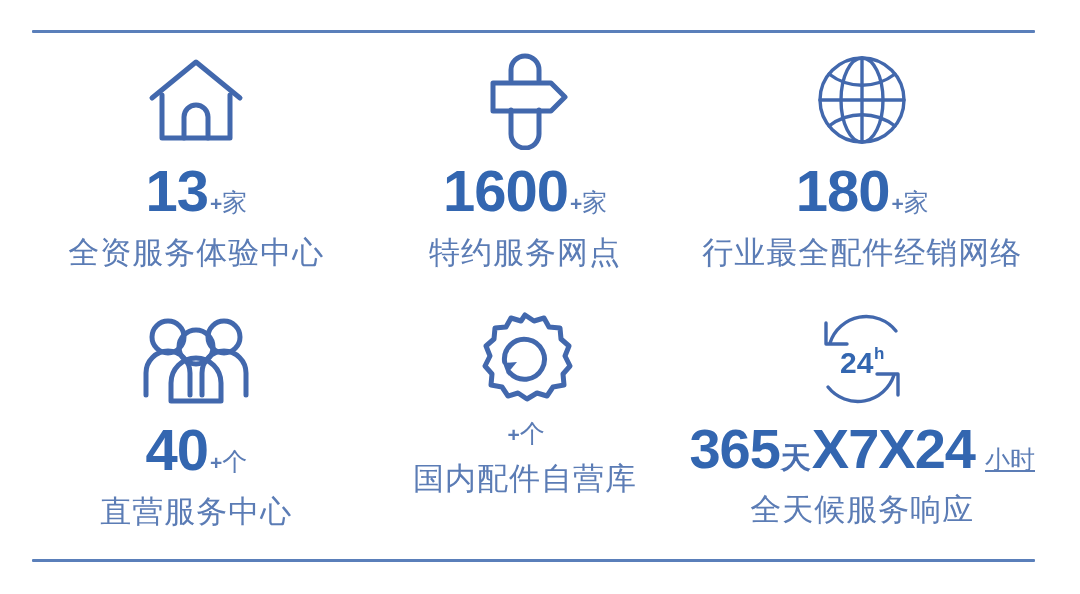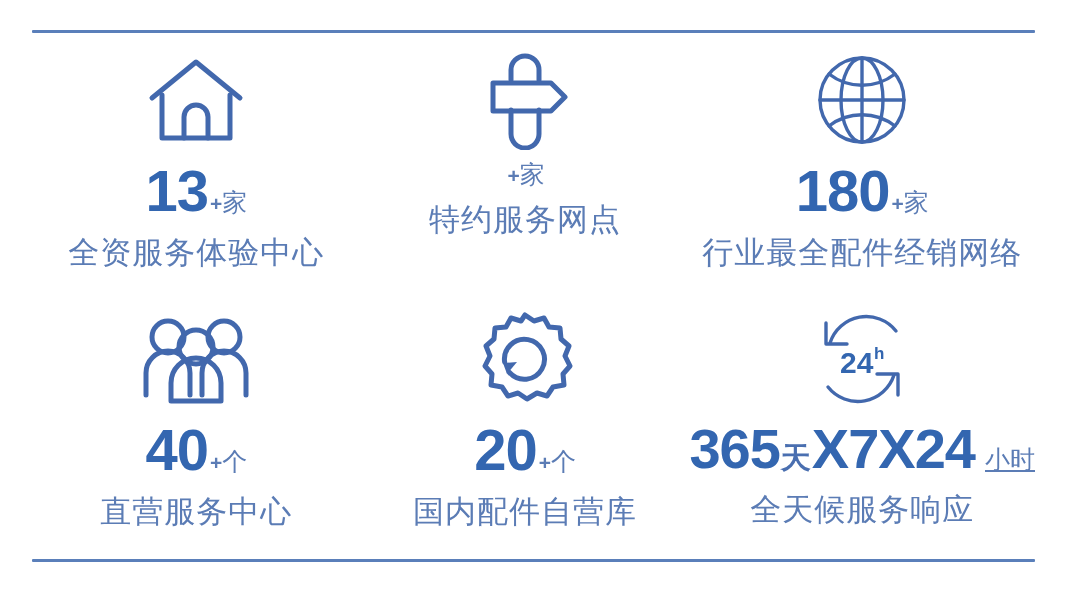--- a/index.html
+++ b/index.html
@@ -157,20 +157,21 @@
 
     <div class="cell">
       <div class="icon-wrap">
         <svg width="104" height="100" viewBox="0 0 104 100" aria-hidden="true">
           <path class="stroke" d="M38 30 L38 20 A14 14 0 0 1 66 20 L66 30"></path>
           <path class="stroke" d="M38 60 L38 84 A14 14 0 0 0 66 84 L66 60"></path>
           <path class="stroke" d="M20 33 L78 33 L92 47 L78 61 L20 61 Z"></path>
         </svg>
       </div>
       <div class="figure-line">
+        <span class="figure">1600</span>
         <span class="suffix"><span class="plus">+</span><span>家</span></span>
       </div>
       <div class="label">特约服务网点</div>
     </div>
 
     <div class="cell">
       <div class="icon-wrap">
         <svg width="100" height="100" viewBox="0 0 100 100" aria-hidden="true">
           <circle class="stroke-thin" cx="50" cy="50" r="42"></circle>
           <line class="stroke-thin" x1="8" y1="50" x2="92" y2="50"></line>
@@ -207,21 +208,20 @@
 
     <div class="cell r2">
       <div class="icon-wrap">
         <svg width="102" height="100" viewBox="0 0 102 100" aria-hidden="true">
           <path class="stroke" d="M51 6 L60 12 L70 9 L75 18 L86 19 L87 30 L95 37 L91 47 L96 57 L89 65 L90 76 L79 78 L73 87 L63 84 L53 90 L44 84 L34 87 L28 78 L17 76 L18 65 L11 57 L16 47 L12 37 L20 30 L21 19 L32 18 L37 9 L47 12 Z"></path>
           <path class="stroke" d="M33 60 A20 20 0 1 1 41 68" transform="rotate(20 51 50)"></path>
           <polygon class="fillblue" points="29,54 43,53 33,65"></polygon>
         </svg>
       </div>
       <div class="figure-line">
-        <span class="figure">20</span>
         <span class="suffix"><span class="plus">+</span><span>个</span></span>
       </div>
       <div class="label">国内配件自营库</div>
     </div>
 
     <div class="cell r2">
       <div class="icon-wrap">
         <svg width="116" height="100" viewBox="0 0 116 100" aria-hidden="true">
           <path class="stroke-thin" d="M26 34 A38 38 0 0 1 92 22"></path>
           <polyline class="stroke-thin" points="22,14 22,35 43,35"></polyline>

